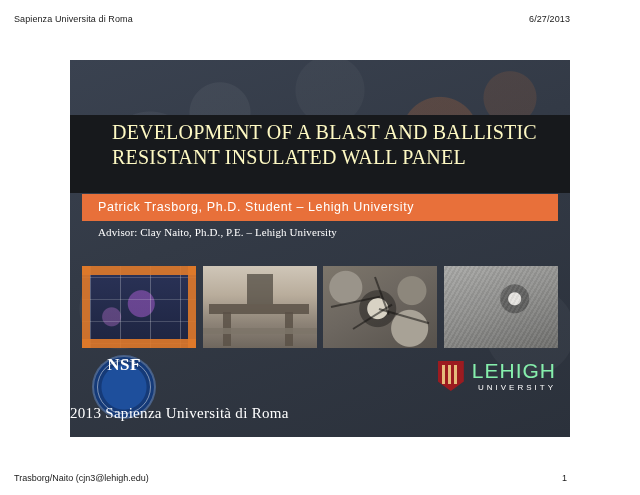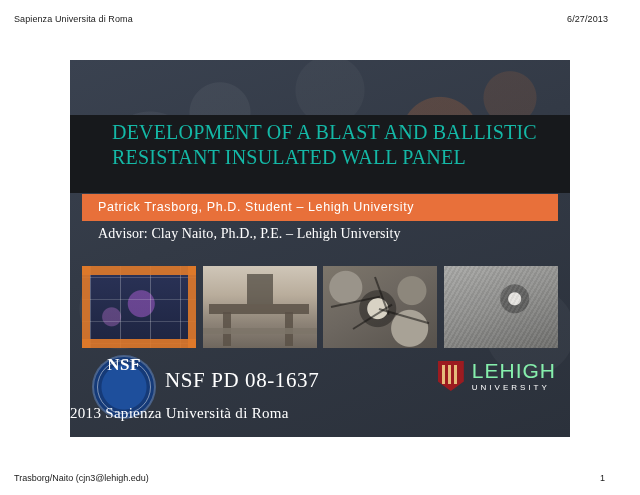--- a/index.html
+++ b/index.html
@@ -12,21 +12,20 @@
     height: 495px;
     position: relative;
     font-family: "Liberation Sans", sans-serif;
     overflow: hidden;
   }
   .page {
     position: absolute;
     left: 0; top: 0;
     width: 584px; height: 495px;
     background: #ffffff;
-    padding-left: 38px;
   }
   
   .hdr {
     position: absolute;
     top: 14px;
     font-size: 9px;
     color: #1a1a1a;
     font-family: "Liberation Sans", sans-serif;
     letter-spacing: 0.1px;
   }
@@ -72,21 +71,21 @@
     top: 55px;
     width: 100%;
     height: 78px;
     background: #17191c;
   }
   .title {
     position: absolute;
     left: 42px;
     top: 60px;
     width: 430px;
-    color: #14b8a6;
+    color: #fef9c3;
     font-family: "Liberation Serif", serif;
     font-size: 20px;
     line-height: 25px;
     letter-spacing: 0.2px;
     white-space: pre-line;
   }
   
   .sub-band {
     position: absolute;
     left: 12px;
@@ -103,21 +102,21 @@
     font-family: "Liberation Sans", sans-serif;
     font-size: 12.5px;
     letter-spacing: 0.6px;
   }
   .sub2 {
     position: absolute;
     left: 28px;
     top: 166px;
     color: #ffffff;
     font-family: "Liberation Serif", serif;
-    font-size: 14px;
+    font-size: 11px;
     letter-spacing: 0.1px;
   }
 
   
   .strip {
     position: absolute;
     left: 12px;
     top: 206px;
     width: 476px;
     height: 82px;
@@ -282,20 +281,21 @@
     font-family: Liberation Sans, sans-serif;
     font-size: 21px;
     letter-spacing: 1px;
   }
   .lehigh .l2 {
     color: #ffffff;
     font-family: "Liberation Sans", sans-serif;
     font-size: 8px;
     letter-spacing: 3px;
     margin-top: 3px;
+    text-align: right;
   }
 </style>
 </head>
 <body>
 
 <div class="page">
 
   <div class="hdr hdr-left">Sapienza Universita di Roma</div>
   <div class="hdr hdr-right">6/27/2013</div>
 
@@ -331,21 +331,20 @@
         <div class="crack c3"></div>
         <div class="crack c4"></div>
       </div>
       <div class="photo photo-4"></div>
     </div>
 
     <div class="nsf-seal">
       <div class="ring"></div>
       <div class="nsf-text">NSF</div>
     </div>
-    <div class="nsf-label">NSF PD 08-1637</div>
 
     <div class="venue">2013 Sapienza Università di Roma</div>
 
     <div class="lehigh">
       <div class="crest"></div>
       <div class="names">
         <div class="l1">LEHIGH</div>
         <div class="l2">UNIVERSITY</div>
       </div>
     </div>

